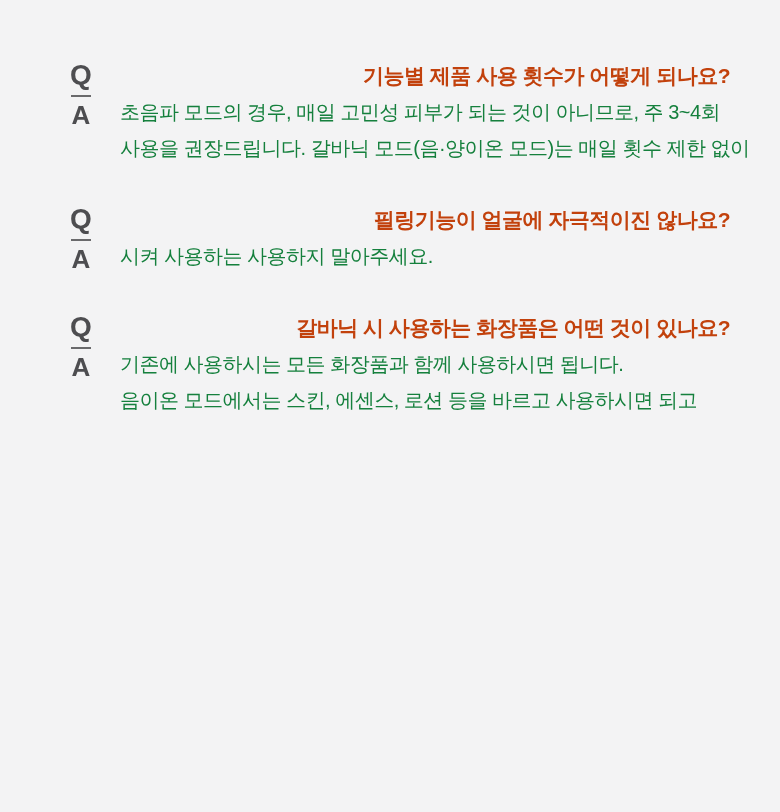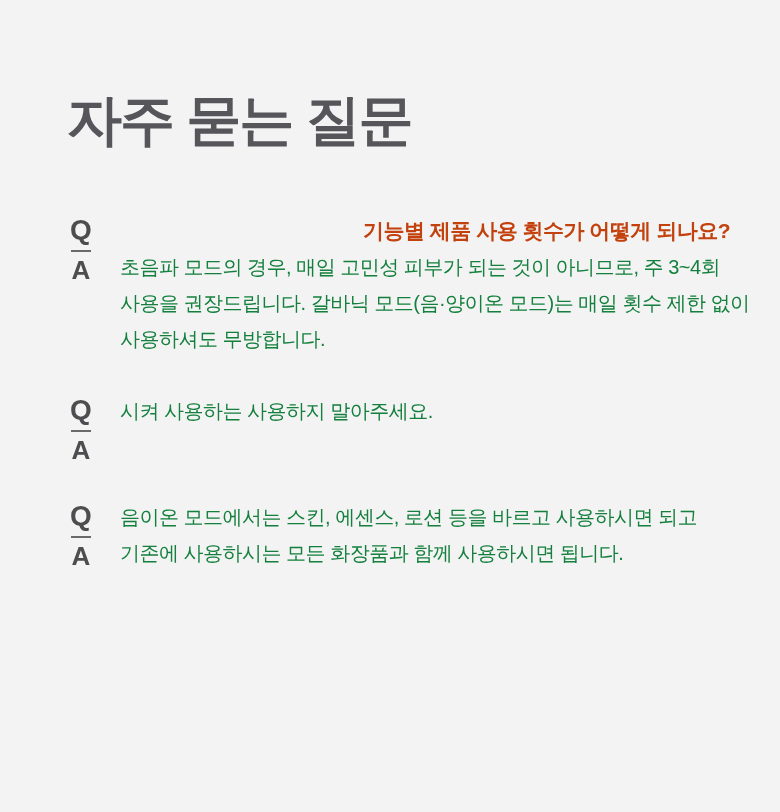--- a/index.html
+++ b/index.html
@@ -79,61 +79,61 @@
     line-height: 36px;
     color: #15803d;
     white-space: nowrap;
   }
 </style>
 </head>
 <body>
 
 <div class="page">
 
-  <h1 class="page-title">자주 묻는 질문</h1>
 
   <div class="faq-list">
 
     <div class="faq-item">
       <div class="qa-marker">
         <div class="q-letter">Q</div>
         <div class="qa-divider"></div>
         <div class="a-letter">A</div>
       </div>
       <div class="qa-content">
         <div class="question">기능별 제품 사용 횟수가 어떻게 되나요?</div>
         <div class="answer">
           <div class="answer-line">초음파 모드의 경우, 매일 고민성 피부가 되는 것이 아니므로, 주 3~4회</div>
           <div class="answer-line">사용을 권장드립니다. 갈바닉 모드(음·양이온 모드)는 매일 횟수 제한 없이</div>
-          <div class="answer-line">사용하셔도 무방합니다.</div>
         </div>
       </div>
     </div>
 
     <div class="faq-item">
       <div class="qa-marker">
         <div class="q-letter">Q</div>
         <div class="qa-divider"></div>
         <div class="a-letter">A</div>
       </div>
       <div class="qa-content">
+        <div class="question">필링기능이 얼굴에 자극적이진 않나요?</div>
         <div class="answer">
           <div class="answer-line">시켜 사용하는 사용하지 말아주세요.</div>
         </div>
       </div>
     </div>
 
     <div class="faq-item">
       <div class="qa-marker">
         <div class="q-letter">Q</div>
         <div class="qa-divider"></div>
         <div class="a-letter">A</div>
       </div>
       <div class="qa-content">
+        <div class="question">갈바닉 시 사용하는 화장품은 어떤 것이 있나요?</div>
         <div class="answer">
+          <div class="answer-line">기존에 사용하시는 모든 화장품과 함께 사용하시면 됩니다.</div>
           <div class="answer-line">음이온 모드에서는 스킨, 에센스, 로션 등을 바르고 사용하시면 되고</div>
-          <div class="answer-line">기존에 사용하시는 모든 화장품과 함께 사용하시면 됩니다.</div>
         </div>
       </div>
     </div>
 
   </div>
 </div>
 
 </body></html>

